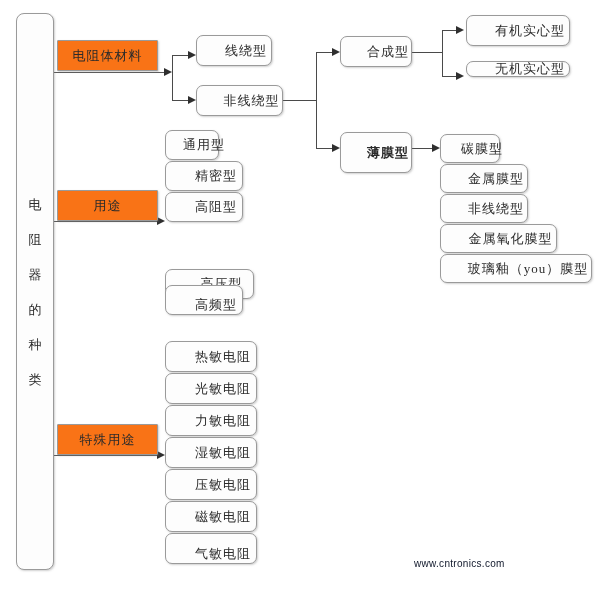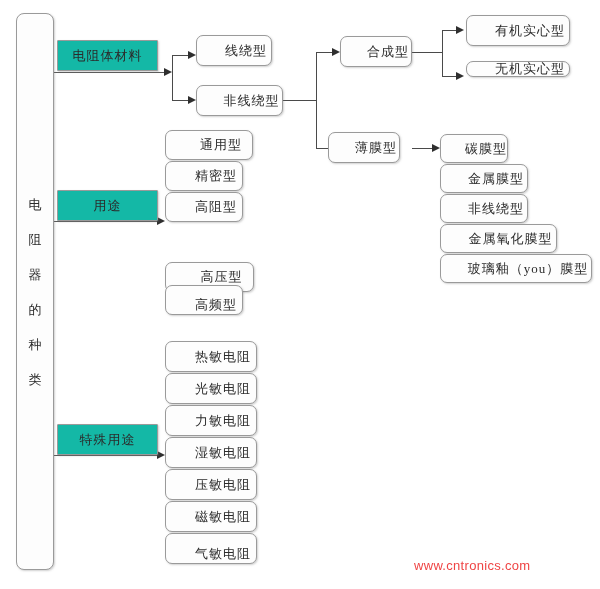--- a/index.html
+++ b/index.html
@@ -28,21 +28,21 @@
     font-size:13px;
     letter-spacing:1px;
     white-space:nowrap;
     box-shadow:1px 1px 2px rgba(120,120,120,.35);
     z-index:3;
   }
   .node.rounded{border-radius:7px;padding-left:24px;}
   .node.sq{border-radius:1px;}
   .node.cat{
     
-    background:#14b8a6;
+    background:#f97316;
     font-size:13px;
   }
 
   
   .spine{
     position:absolute;
     box-sizing:border-box;
     border:1px solid #9a9a9a;
     border-radius:8px;
     background:#fdfdfd;
@@ -74,23 +74,23 @@
     border-left:8px solid #2f2f2f;
     z-index:2;
   }
 
   
   .ln.thick{height:1px;background:#5a5a5a;}
 
   
   .wm{
     position:absolute;
-    color:#ef4444;
+    color:#0f172a;
     font-family:"Liberation Sans","DejaVu Sans",sans-serif;
-    font-size:13px;
+    font-size:10px;
     letter-spacing:.3px;
     z-index:4;
     user-select:none;
   }
 </style>
 </head>
 <body>
 
 <div id="canvas">
 
@@ -128,42 +128,42 @@
   <div class="ln h" style="left:283px;top:100px;width:33px;"></div>
   <div class="ln v" style="left:316px;top:52px;height:96px;"></div>
   <div class="ln h" style="left:316px;top:52px;width:18px;"></div>
   <div class="arw" style="left:332px;top:47.5px;"></div>
   <div class="ln h" style="left:316px;top:148px;width:18px;"></div>
   <div class="arw" style="left:332px;top:143.5px;"></div>
 
   <div class="node rounded" style="left:340px;top:36px;width:72px;height:31px;">
     <span>合成型</span>
   </div>
-  <div class="node rounded" style="left:328px;top:132px;width:72px;height:31px;">
+  <div class="node rounded" style="left:340px;top:132px;width:72px;height:41px;font-weight:bold;">
     <span>薄膜型</span>
   </div>
 
   <div class="ln h" style="left:412px;top:52px;width:30px;"></div>
   <div class="ln v" style="left:442px;top:30px;height:46px;"></div>
   <div class="ln h" style="left:442px;top:30px;width:16px;"></div>
   <div class="arw" style="left:456px;top:25.5px;"></div>
   <div class="ln h" style="left:442px;top:76px;width:16px;"></div>
   <div class="arw" style="left:456px;top:71.5px;"></div>
 
   <div class="node rounded" style="left:466px;top:15px;width:104px;height:31px;">
     <span>有机实心型</span>
   </div>
   <div class="node rounded" style="left:466px;top:61px;width:104px;height:16px;">
     <span>无机实心型</span>
   </div>
 
   <div class="ln h" style="left:412px;top:148px;width:22px;"></div>
   <div class="arw" style="left:432px;top:143.5px;"></div>
 
-  <div class="node rounded" style="left:440px;top:134px;width:68px;height:29px;">
+  <div class="node rounded" style="left:440px;top:134px;width:60px;height:29px;">
     <span>碳膜型</span>
   </div>
   <div class="node rounded" style="left:440px;top:164px;width:88px;height:29px;">
     <span>金属膜型</span>
   </div>
   <div class="node rounded" style="left:440px;top:194px;width:88px;height:29px;">
     <span>非线绕型</span>
   </div>
   <div class="node rounded" style="left:440px;top:224px;width:117px;height:29px;">
     <span>金属氧化膜型</span>
@@ -172,30 +172,30 @@
     <span>玻璃釉（you）膜型</span>
   </div>
 
   <div class="ln thick" style="left:53px;top:221px;width:104px;"></div>
   <div class="arw" style="left:157px;top:216.5px;"></div>
 
   <div class="node cat sq" style="left:57px;top:190px;width:101px;height:31px;">
     <span>用途</span>
   </div>
 
-  <div class="node rounded" style="left:165px;top:130px;width:88px;height:30px;">
+  <div class="node rounded" style="left:165px;top:130px;width:54px;height:30px;">
     <span>通用型</span>
   </div>
   <div class="node rounded" style="left:165px;top:161px;width:78px;height:30px;">
     <span>精密型</span>
   </div>
   <div class="node rounded" style="left:165px;top:192px;width:78px;height:30px;">
     <span>高阻型</span>
   </div>
-  <div class="node rounded" style="left:165px;top:262px;width:89px;height:30px;">
+  <div class="node rounded" style="left:165px;top:269px;width:89px;height:30px;">
     <span>高压型</span>
   </div>
   <div class="node rounded" style="left:165px;top:285px;width:78px;height:30px;align-items:flex-end;">
     <span>高频型</span>
   </div>
 
   <div class="ln thick" style="left:53px;top:455px;width:104px;"></div>
   <div class="arw" style="left:157px;top:450.5px;"></div>
 
   <div class="node cat sq" style="left:57px;top:424px;width:101px;height:31px;">

